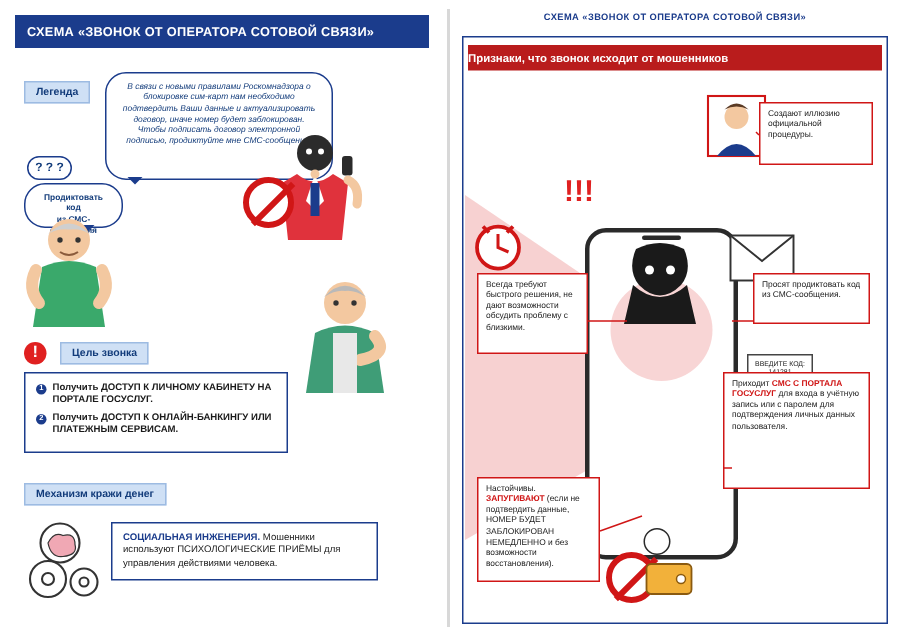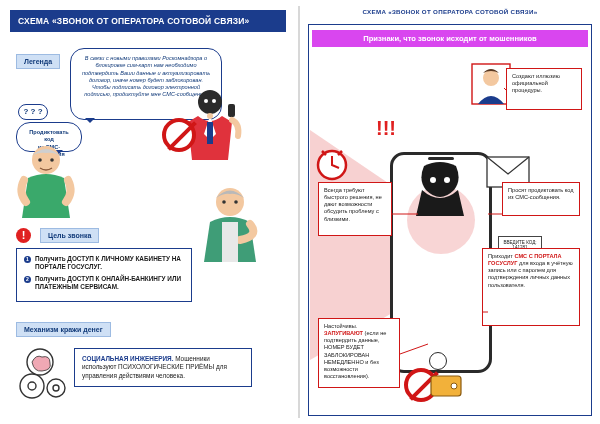--- a/index.html
+++ b/index.html
@@ -26,22 +26,22 @@
     position:absolute;left:308px;top:8px;width:284px;
     color:#1b3c8c;font-weight:bold;font-size:6.2px;text-align:center;
     letter-spacing:.3px;
   }
   .right-panel{
     position:absolute;left:308px;top:24px;width:284px;height:392px;
     border:1.6px solid #1b3c8c;box-sizing:border-box;
   }
   .right-subtitle{
     position:absolute;left:312px;top:30px;width:276px;
-    background:#d946ef;color:#fff;font-weight:bold;font-size:7.6px;
-    text-align:center;padding:4px 0;
+    background:#b91c1c;color:#fff;font-weight:bold;font-size:7.6px;
+    text-align:left;padding:4px 0;
   }
 
   
   .chip{
     position:absolute;background:#cfe0f5;color:#123b7a;
     font-weight:bold;font-size:7px;padding:3px 7px;
     border:1px solid #9dbbe2;
   }
 
   

